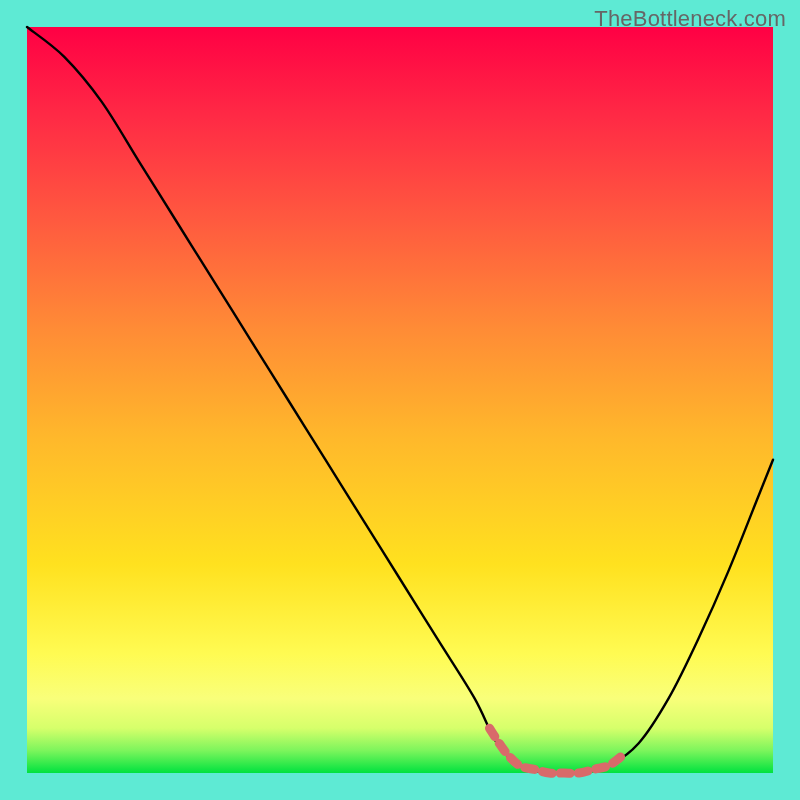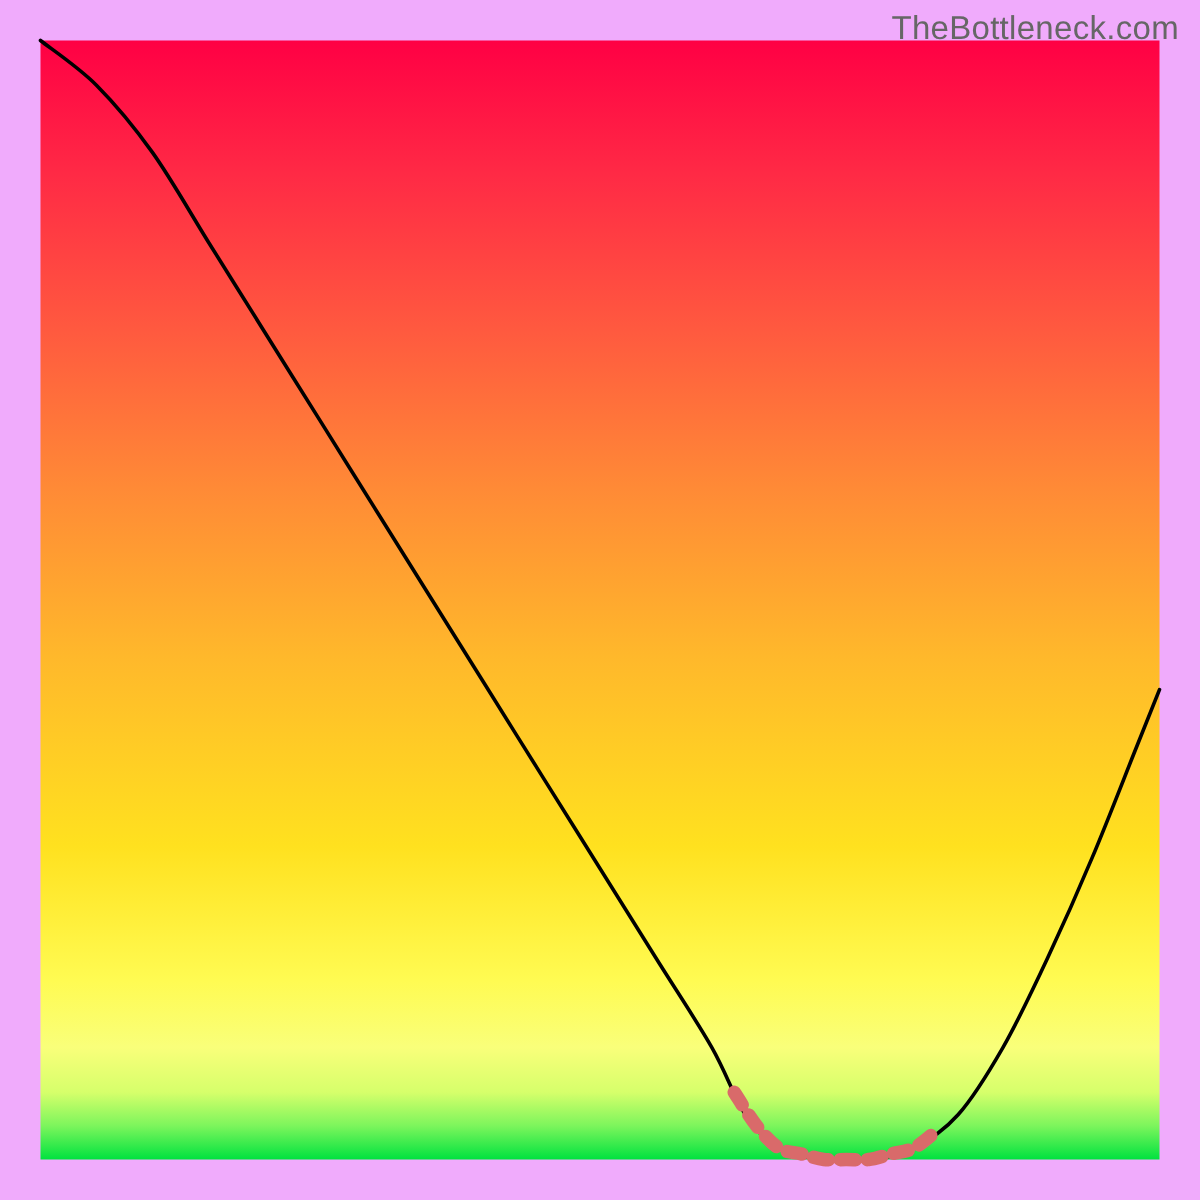--- a/index.html
+++ b/index.html
@@ -6,21 +6,21 @@
     margin: 0;
     padding: 0;
     width: 800px;
     height: 800px;
     background: #000000;
     overflow: hidden;
   }
   .outer {
     width: 800px;
     height: 800px;
-    background: #f0abfc;
+    background: #5eead4;
     position: relative;
   }
   .watermark {
     position: absolute;
     top: 6px;
     right: 14px;
     color: #666666;
     font-family: Arial, Helvetica, sans-serif;
     font-size: 22px;
     letter-spacing: 0.2px;

